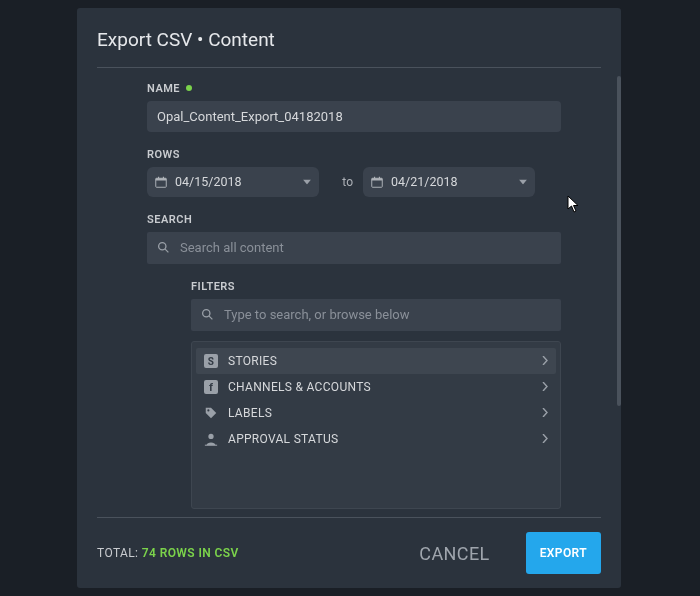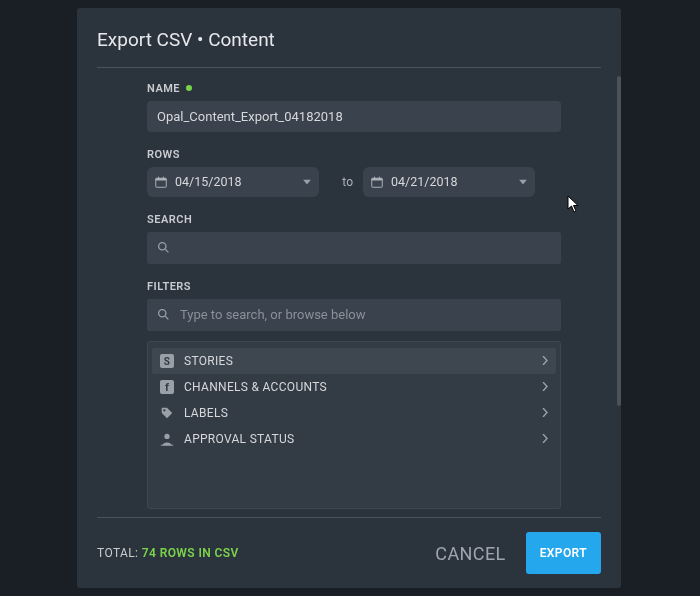--- a/index.html
+++ b/index.html
@@ -113,21 +113,21 @@
   }
   .toggle-knob {
     width:12px; height:12px; border-radius:50%; background:#8a9099;
     position:absolute; top:1px; left:1px;
   }
   .hr2 { height:1px; background:#4a525c; margin: 0 20px; }
   .modal-footer {
     flex: 0 0 auto;
     display:flex; align-items:center;
     padding: 14px 20px 14px 20px;
-    gap:12px;
+    gap:28px;
   }
   .total { color:#c9ccd0; font-size:12px; letter-spacing:0.4px; }
   .total .count { color:#7bd34b; font-weight:600; }
   .spacer { flex:1; }
   .btn-cancel {
     background:transparent; border:none; color:#9fa5ad; font-size:18px;
     letter-spacing:0.4px; cursor:pointer; padding:6px 8px;
   }
   .btn-export {
     background:#24a7ec; color:#fff; border:none; border-radius:3px;
@@ -199,24 +199,25 @@
 
     <div class="section">
       <div class="field-label">SEARCH</div>
       <div class="search-wrap">
         <span>
           <svg width="13" height="13" viewBox="0 0 16 16">
               <circle cx="6.5" cy="6.5" r="4.5" fill="none" stroke="#9aa0a8" stroke-width="1.6"></circle>
               <line x1="10" y1="10" x2="14" y2="14" stroke="#9aa0a8" stroke-width="1.6"></line>
             </svg>
         </span>
-      </div>
-    </div>
-
-    <div class="section" style="margin-bottom:8px;">
+        <input placeholder="Search all content" style="">
+      </div>
+    </div>
+
+    <div class="section" style="margin-bottom:8px;margin-left:44px;">
       <div class="field-label">FILTERS</div>
       <div class="filter-search-wrap">
         <span>
           <svg width="13" height="13" viewBox="0 0 16 16">
               <circle cx="6.5" cy="6.5" r="4.5" fill="none" stroke="#9aa0a8" stroke-width="1.6"></circle>
               <line x1="10" y1="10" x2="14" y2="14" stroke="#9aa0a8" stroke-width="1.6"></line>
             </svg>
         </span>
         <input placeholder="Type to search, or browse below" style="">
       </div>

